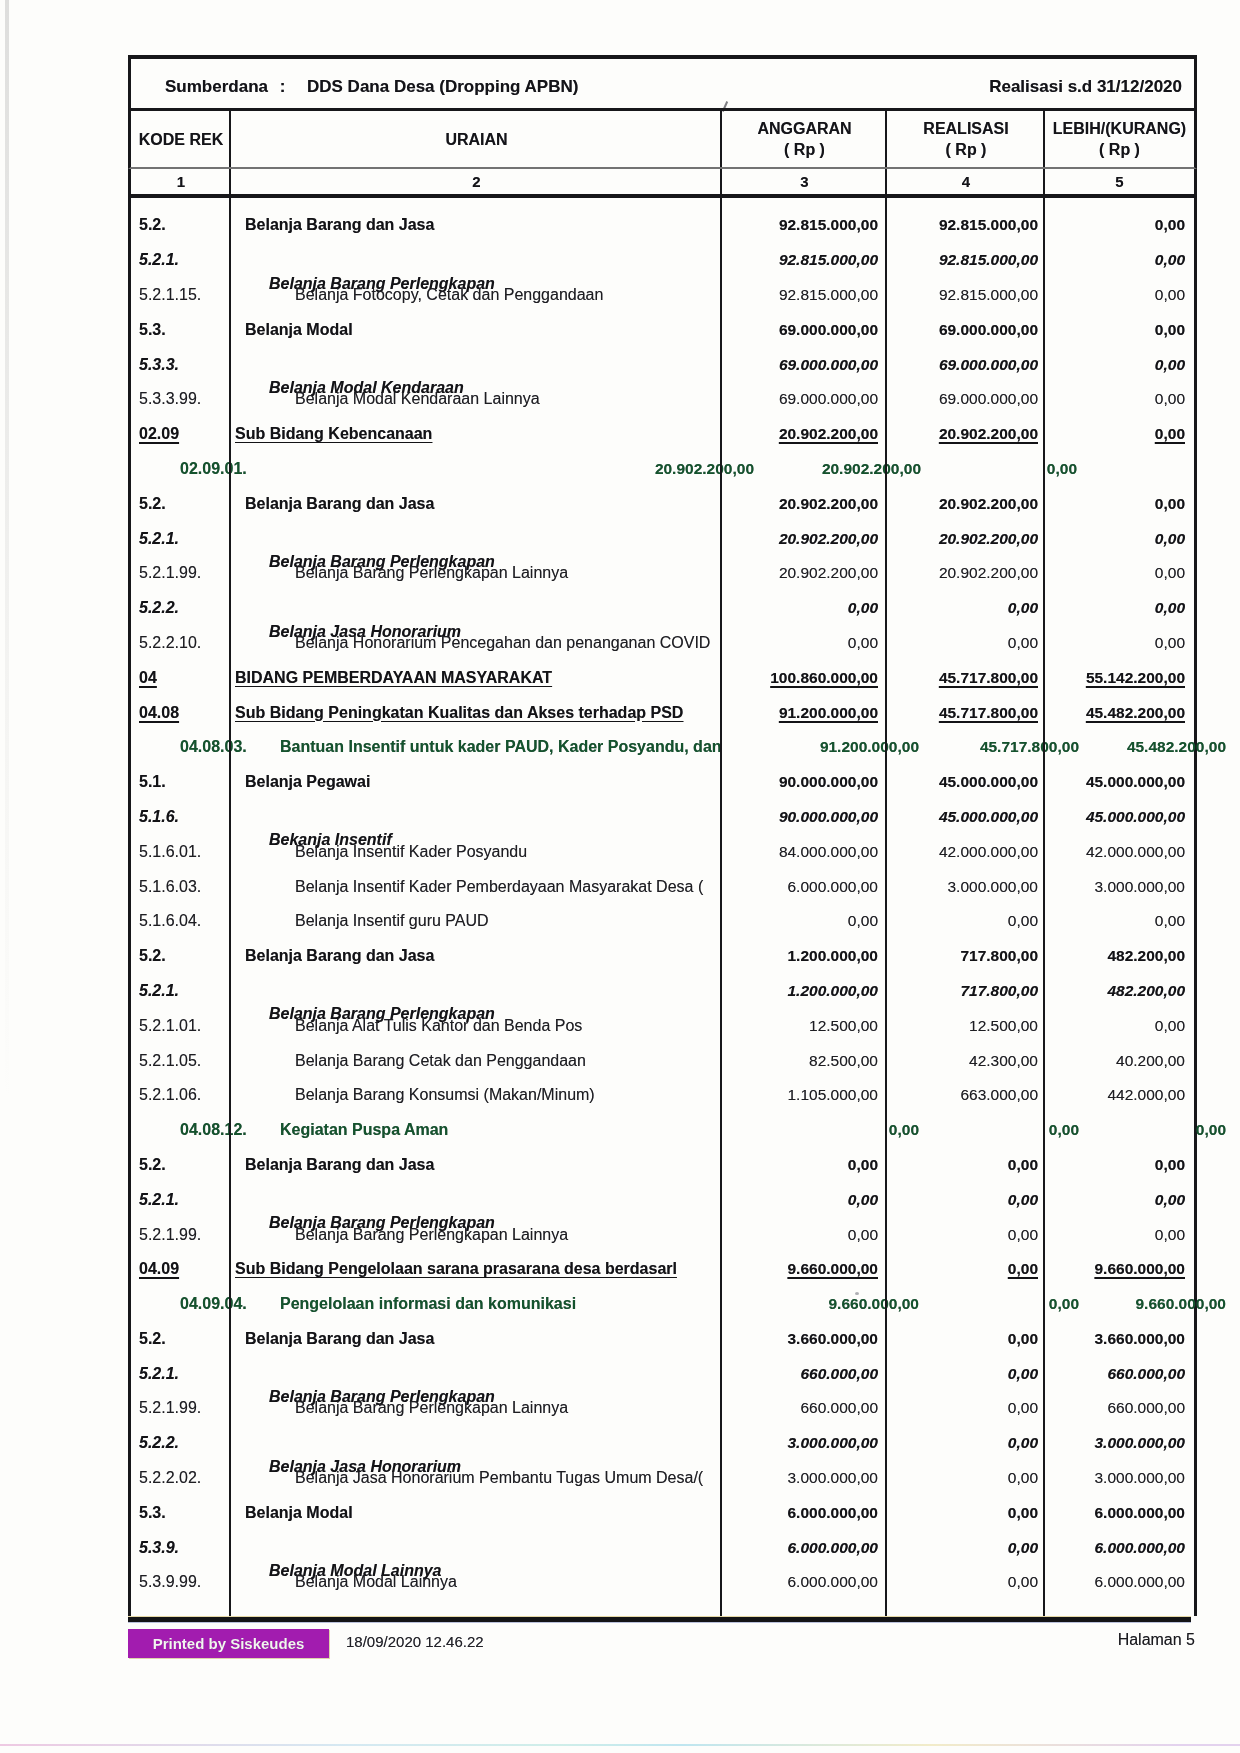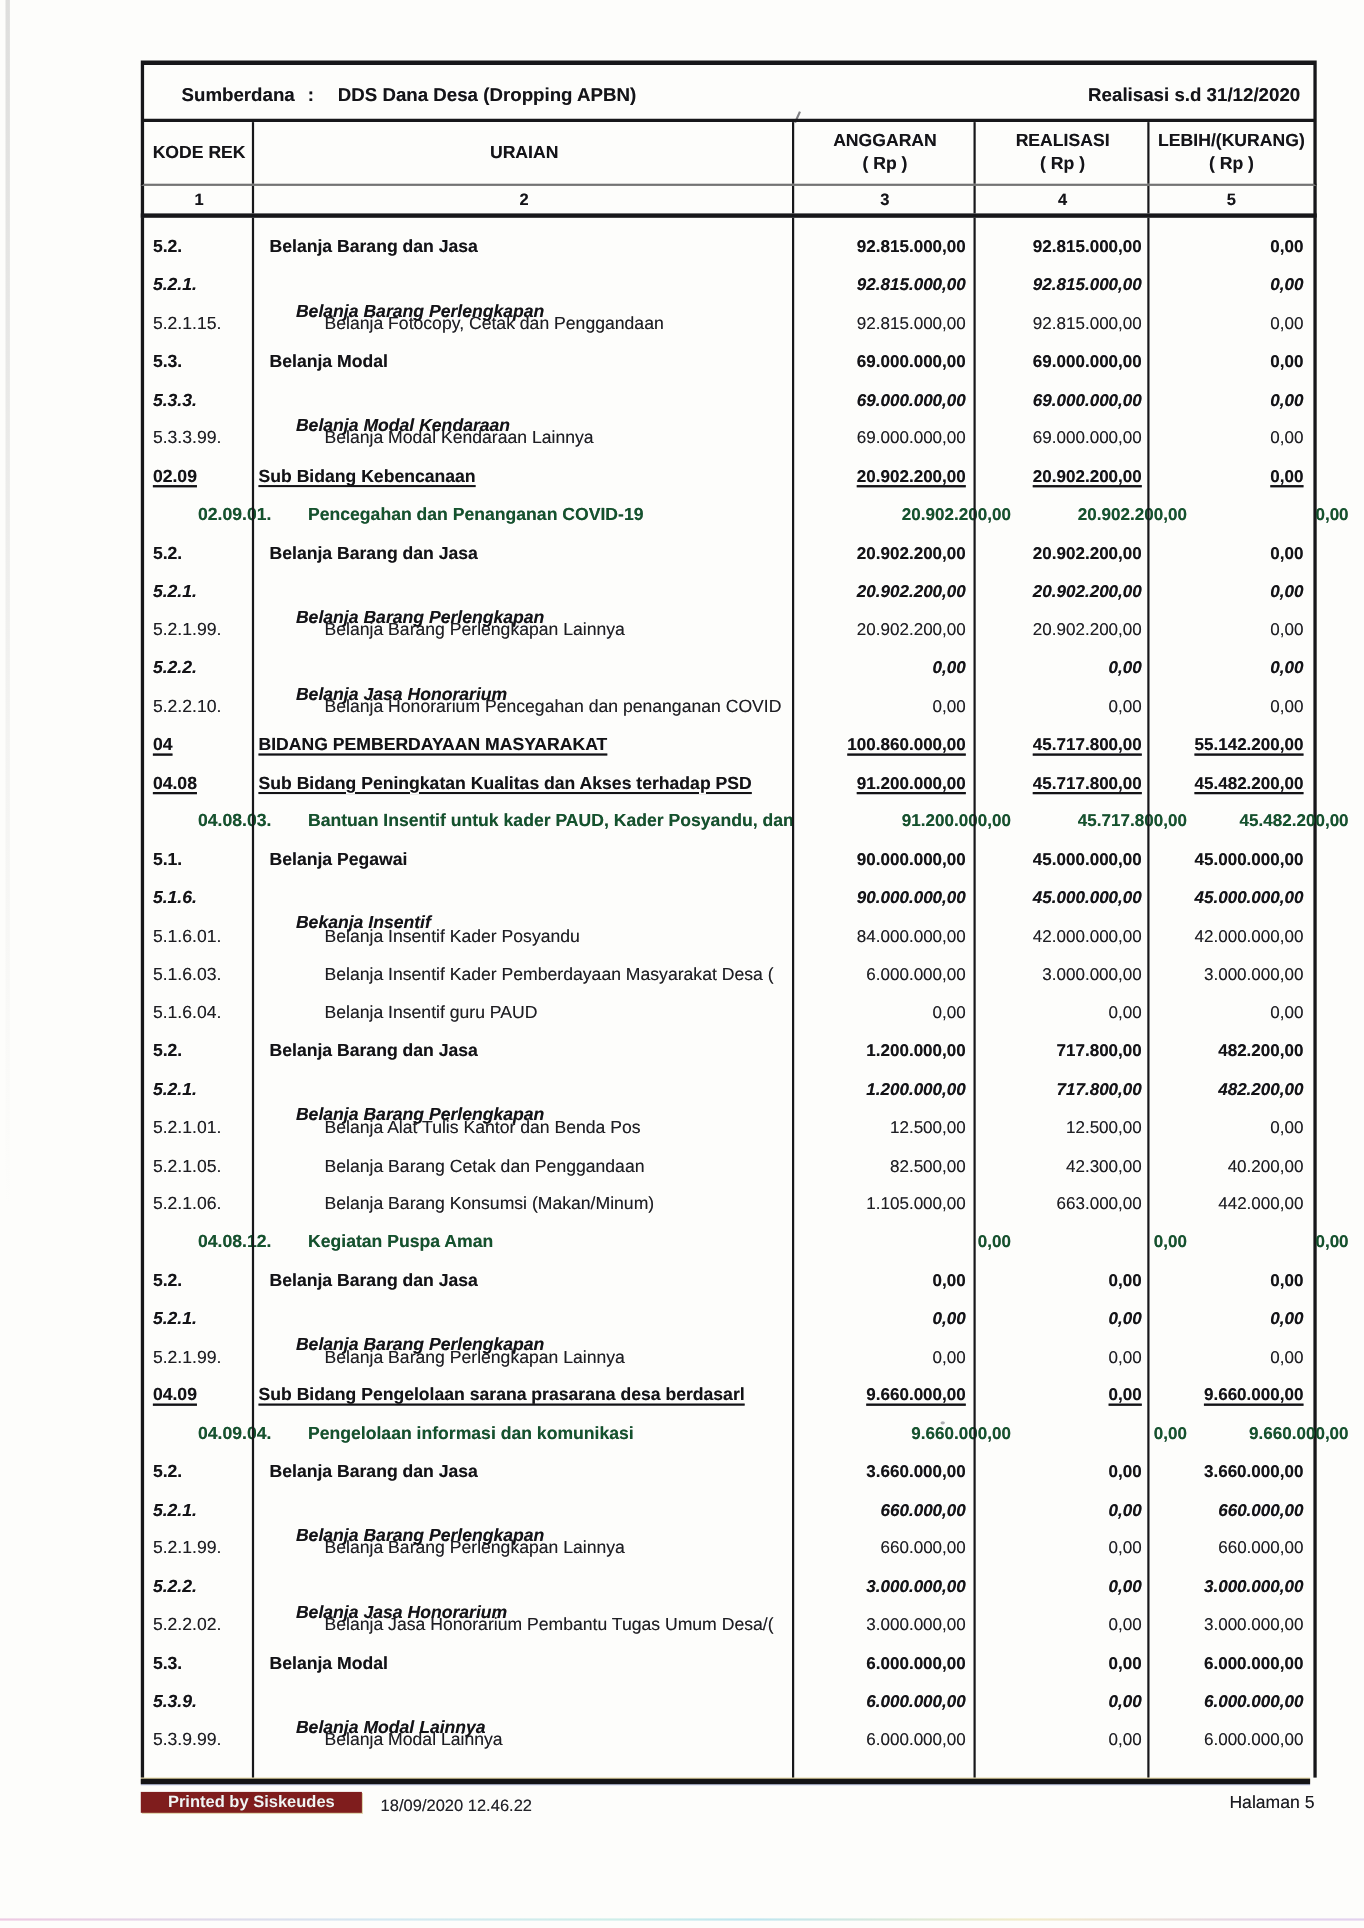--- a/index.html
+++ b/index.html
@@ -70,21 +70,21 @@
   .lv-jenis .c-uraian .u{padding-left:14px;}
   .lv-objek{font-weight:700;font-style:italic;color:#131316;}
   .lv-objek .c-uraian .u{padding-left:38px;margin-top:47px;}
   .lv-rincian{font-weight:400;}
   .lv-rincian .c-uraian .u{padding-left:64px;}
   .u{display:inline-block;}
 
   
   .footer-rule{position:absolute;left:128px;top:1617px;width:1063px;height:5px;background:#141416;
     box-shadow:0 -1px 0 rgba(200,170,60,.45), 0 1px 0 rgba(60,80,160,.35);}
-  .printed-badge{position:absolute;left:128px;top:1629px;width:201px;height:19px;background:#7f1d1d;
+  .printed-badge{position:absolute;left:128px;top:1629px;width:201px;height:29px;background:#a21caf;
     display:flex;align-items:center;justify-content:center;color:#f4f4f2;font-weight:700;font-size:15px;
     box-shadow:1px 1px 0 rgba(190,170,90,.5);}
   .footer-ts{position:absolute;left:346px;top:1633px;font-size:15px;color:#222228;}
   .footer-page{position:absolute;left:1075px;top:1631px;width:120px;text-align:right;font-size:16px;color:#1a1a1e;}
 </style>
 </head>
 <body>
 
 <div class="page">
 
@@ -187,21 +187,20 @@
   </div>
           <div class="grid row txt lv-subbidang">
     <div class="c-code cellt">02.09</div>
     <div class="c-uraian"><span class="u cellt">Sub Bidang Kebencanaan</span></div>
     <div class="c-num c-ang cellt">20.902.200,00</div>
     <div class="c-num c-rea cellt">20.902.200,00</div>
     <div class="c-num c-leb cellt">0,00</div>
   </div>
           <div class="grid row txt lv-kegiatan">
     <div class="c-code cellt">02.09.01.</div>
-    <div class="c-uraian"><span class="u cellt">Pencegahan dan Penanganan COVID-19</span></div>
     <div class="c-num c-ang cellt">20.902.200,00</div>
     <div class="c-num c-rea cellt">20.902.200,00</div>
     <div class="c-num c-leb cellt">0,00</div>
   </div>
           <div class="grid row txt lv-jenis">
     <div class="c-code cellt">5.2.</div>
     <div class="c-uraian"><span class="u cellt">Belanja Barang dan Jasa</span></div>
     <div class="c-num c-ang cellt">20.902.200,00</div>
     <div class="c-num c-rea cellt">20.902.200,00</div>
     <div class="c-num c-leb cellt">0,00</div>

